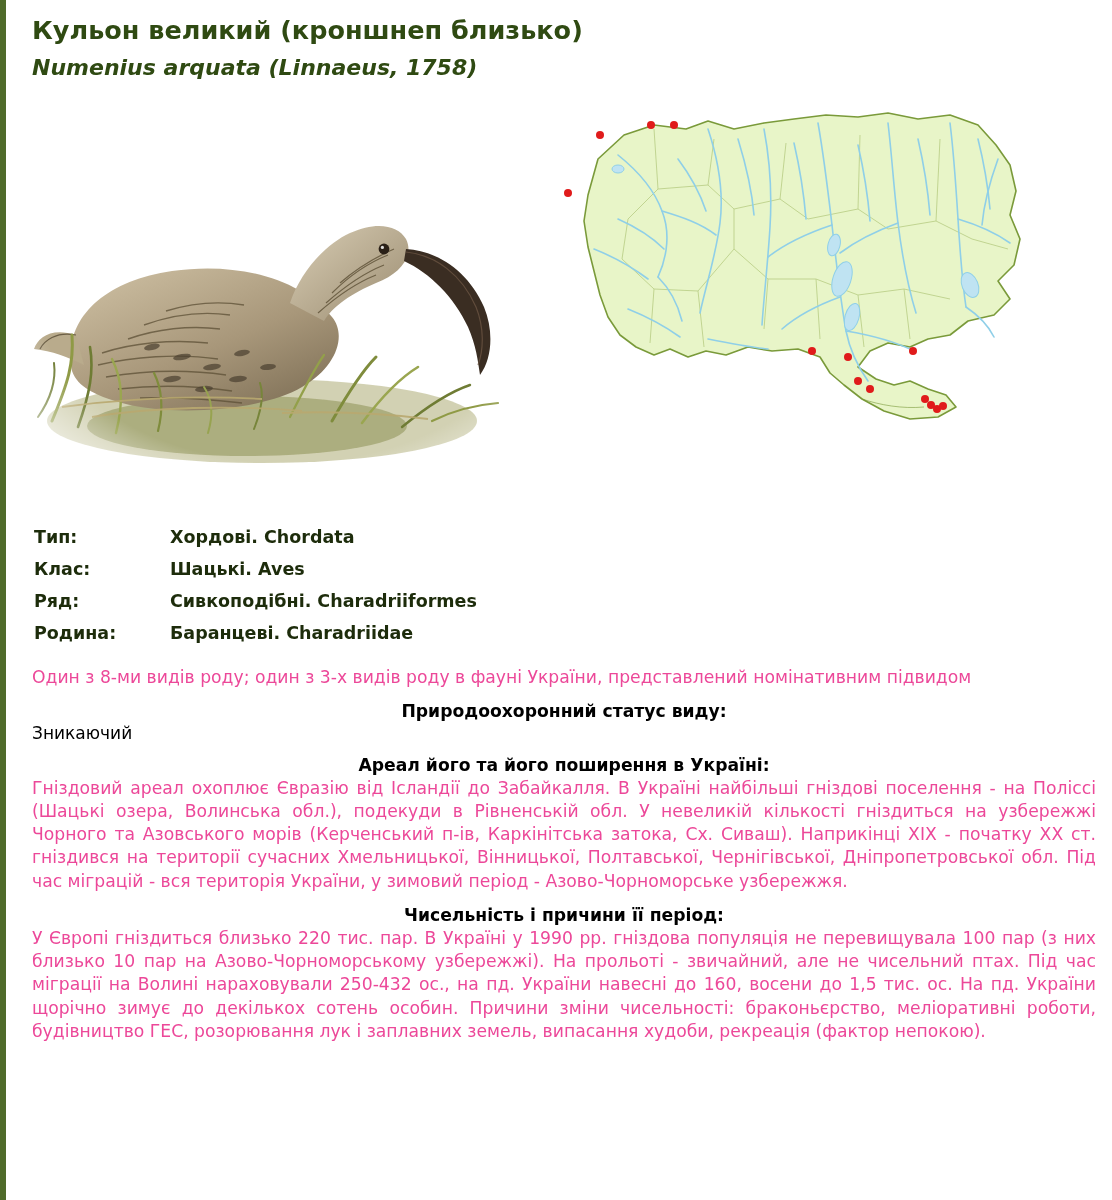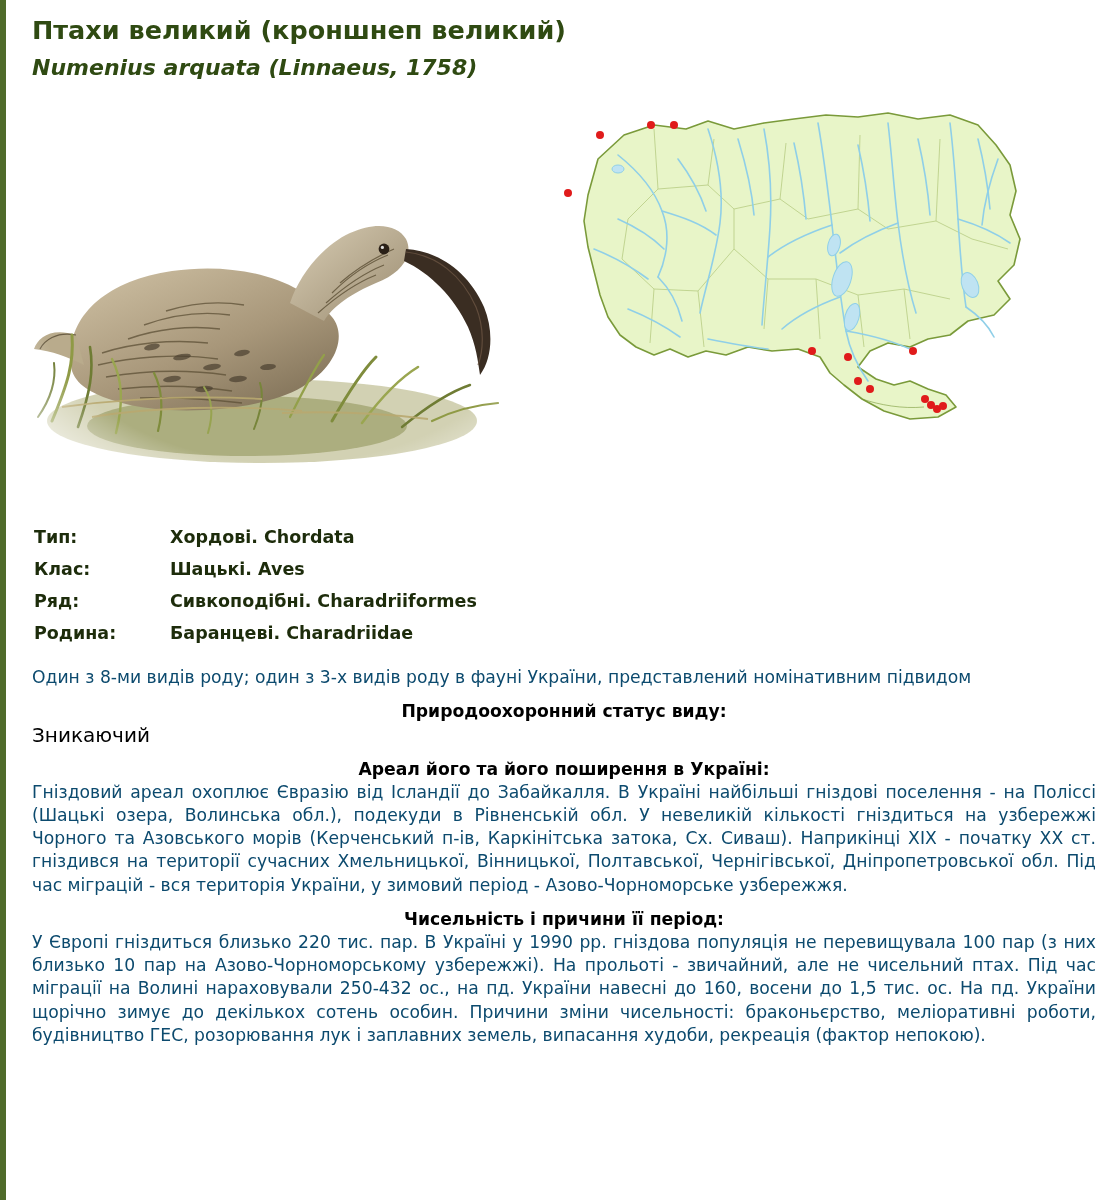--- a/index.html
+++ b/index.html
@@ -83,49 +83,49 @@
     padding-right: 8px;
     margin-left: 40px;
   }
   .body-text {
     margin: 16px 0 0 14px;
     width: 1064px;
   }
   .para {
     font-size: 17.2px;
     line-height: 1.35;
-    color: #0c4a6e;
+    color: #ec4899;
     text-align: justify;
     margin: 0 0 6px 0;
   }
   .para.nowrapjust {
     text-align: left;
   }
   .heading {
     font-size: 17.2px;
     font-weight: bold;
     color: #000000;
     margin: 12px 0 2px 0;
     text-align: center;
   }
   .plain {
-    font-size: 20px;
+    font-size: 17px;
     margin: 0 0 2px 0;
   }
   
   .map-svg { display:block; }
 </style>
 </head>
 <body>
 
 <div class="page">
 
   <div class="left-rule"></div>
 
-  <h1 class="title">Птахи великий (кроншнеп великий)</h1>
+  <h1 class="title">Кульон великий (кроншнеп близько)</h1>
   <h2 class="subtitle">Numenius arquata (Linnaeus, 1758)</h2>
 
   <div class="media-row">
 
     <div class="bird-photo">
       <svg viewBox="0 0 510 345" width="510" height="345" xmlns="http://www.w3.org/2000/svg">
         <defs>
           <linearGradient id="grassg" x1="0" y1="0" x2="0" y2="1">
             <stop offset="0%" stop-color="#b9b47a"></stop>
             <stop offset="100%" stop-color="#8d8a55"></stop>

